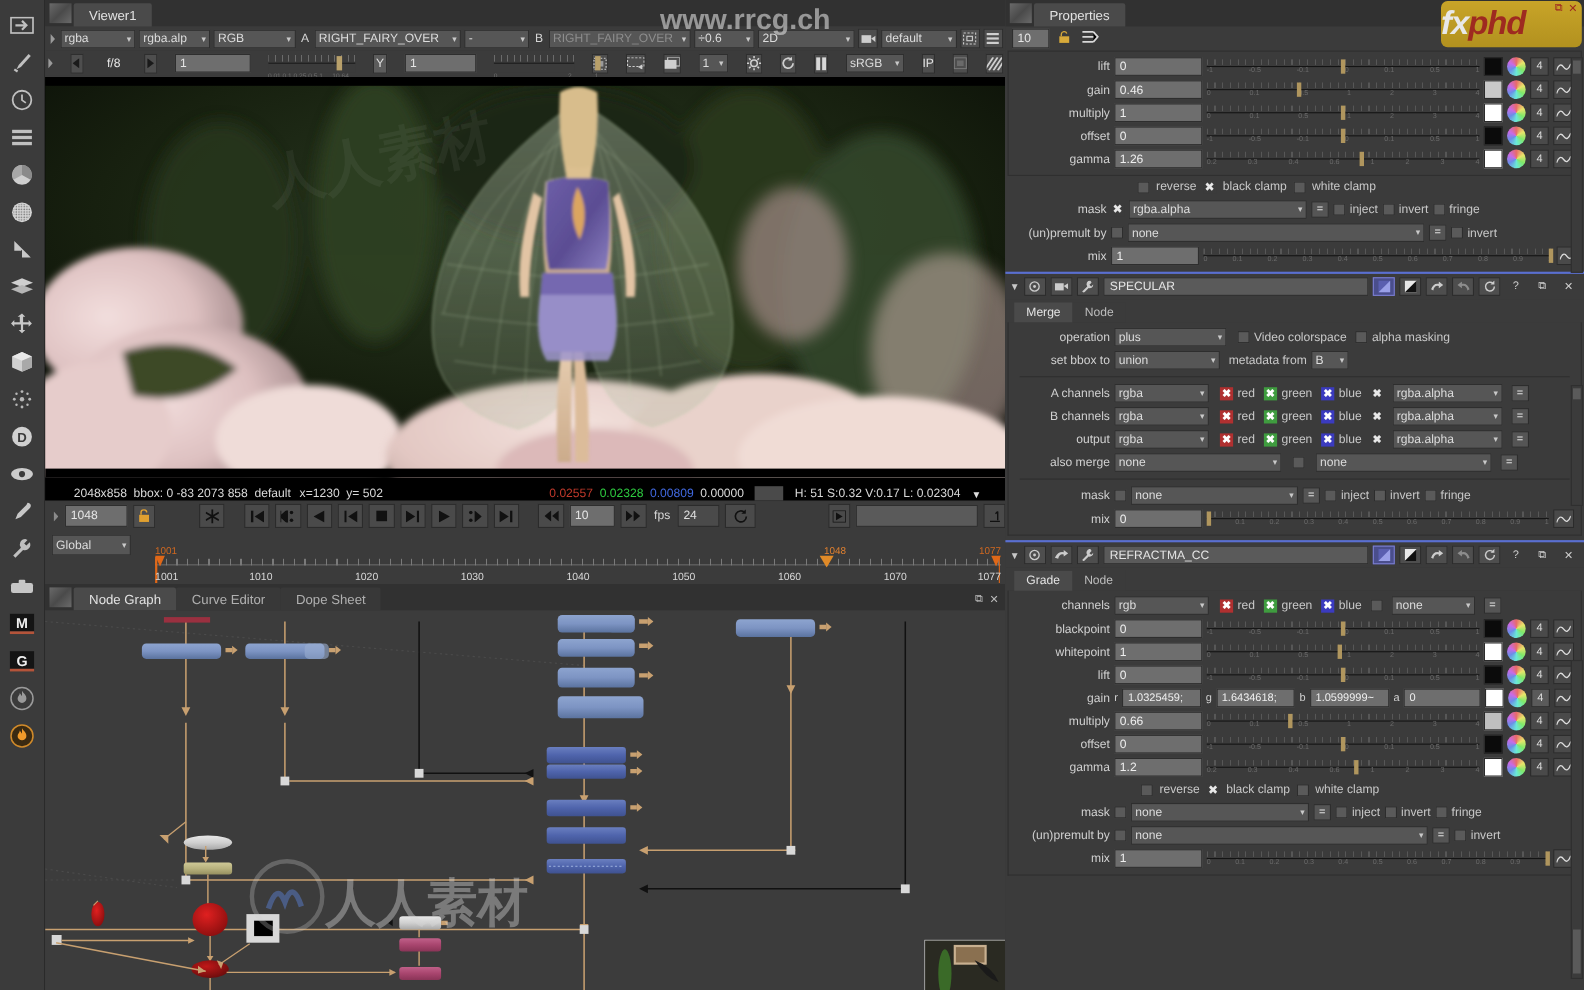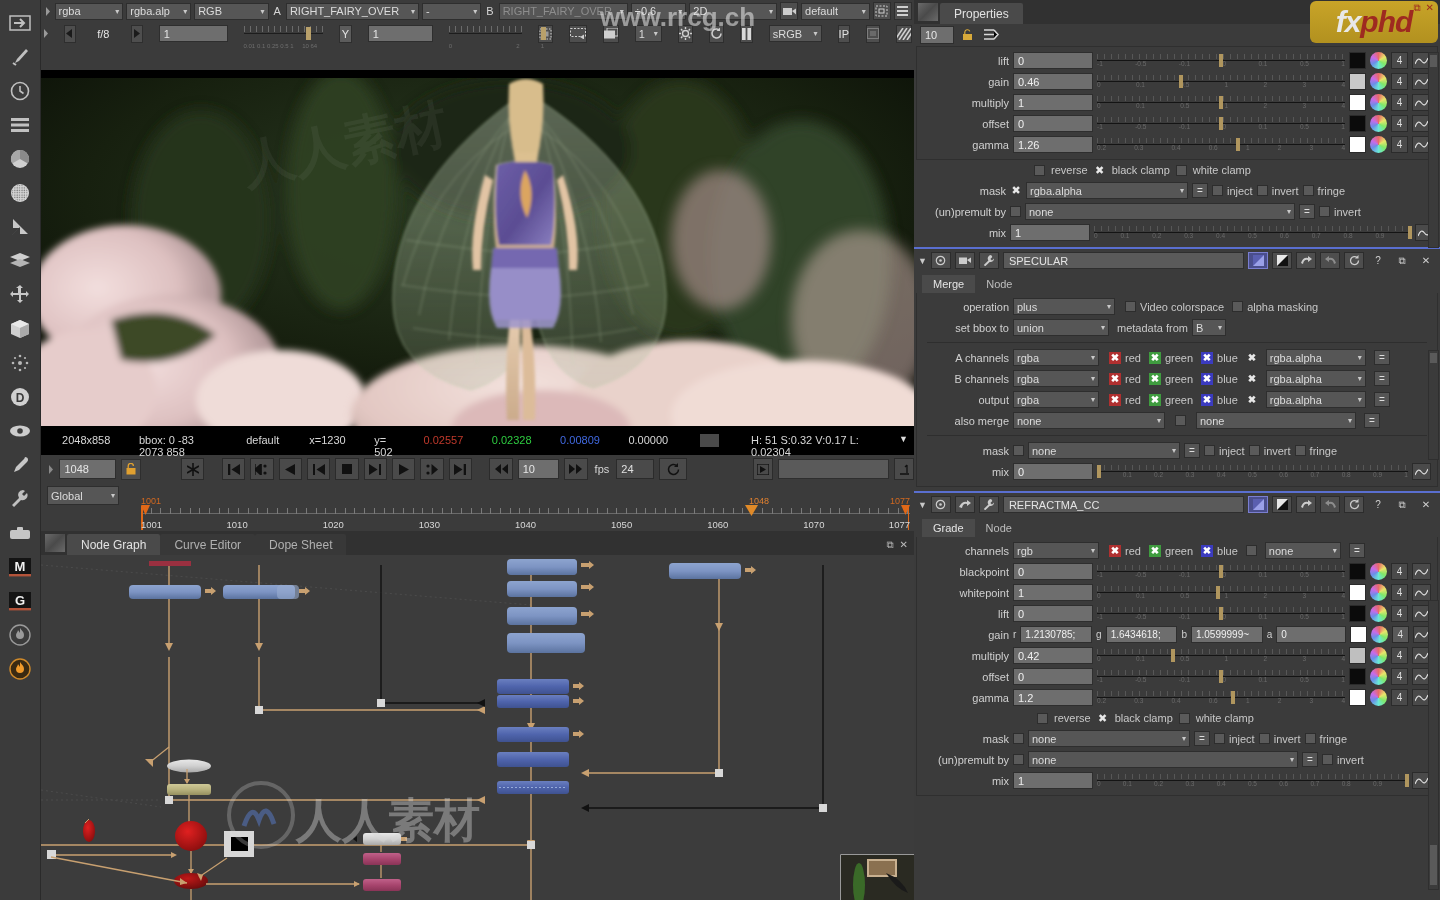--- a/index.html
+++ b/index.html
@@ -45,21 +45,21 @@
   .iconbtn.flat { background:transparent; border:none; }
   .slidertick { height:17px; background:#3b3b3b; position:relative; }
   .slidertick .handle { position:absolute; width:5px; height:13px; background:#b8a06a; top:2px; }
   .slidertick .ln { position:absolute; left:0; right:0; top:8px; height:1px; background:#1d1d1d;}
   .ticks { position:absolute; left:0; right:0; top:1px; height:6px;
            background-image:repeating-linear-gradient(to right,#6b6b6b 0 1px,transparent 1px 6px); }
   .ticknums { position:absolute; left:0; right:0; bottom:-1px; font-size:6px; color:#6e6e6e;}
 
   #viewerImg { position:absolute; left:0; top:70px; width:873px; height:364px; background:#000; overflow:hidden; }
   #statusbar { position:absolute; left:0; top:434px; width:873px; height:21px; background:#000;
-               display:flex; align-items:flex-start; padding:0 6px; font-size:11px; color:#d8d8d8; gap:12px;}
+               display:flex; align-items:flex-end; padding:0 22px; font-size:11px; color:#d8d8d8; gap:0px;}
 
   #playbar { position:absolute; left:0; top:456px; width:873px; height:75px; background:#3b3b3b; }
   .pbtn { width:25px; height:22px; background:#4a4a4a; border:1px solid #2b2b2b;
           display:flex; align-items:center; justify-content:center; color:#111; }
   .timeline { position:absolute; left:14px; right:4px; top:44px; height:30px; }
 
   
   #nodePane { position:absolute; left:41px; top:531px; width:873px; height:369px; background:#3b3b3b; }
   #nodeCanvas { position:absolute; left:0; top:24px; width:873px; height:345px;
                 background:#3c3c3c; overflow:hidden; }
@@ -246,20 +246,24 @@
     </div>
     <div class="tool">
       <svg width="24" height="24" viewBox="0 0 24 24">
           <circle cx="12" cy="12" r="10" fill="#3a2a12" stroke="#d08a2a" stroke-width="1.4"></circle>
           <path d="M12 5c2 3 4 4 4 7a4 4 0 0 1-8 0c0-2 2-3 2-5 .6 1 1.2 1.6 2 3z" fill="#f09a2a"></path>
         </svg>
     </div>
   </div>
 
   <div id="viewerPane">
+    <div class="tabbar">
+      <div class="tabgrip"></div>
+      <div class="tab">Viewer1</div>
+    </div>
 
     <div class="vtoolrow">
       <div class="iconbtn flat" style="width:9px">
         <svg width="5" height="9">
             <path d="M1 0 L5 4.5 L1 9Z" fill="#9a9a9a"></path>
           </svg>
         </div>
       <div class="sel" style="width:72px">
         <span>rgba</span>
           <span class="arr">▾</span>
@@ -945,21 +949,21 @@
   </div>
 
   <div id="propPane">
 
     <div class="tabbar">
       <div class="tabgrip"></div>
       <div class="tab">Properties</div>
       <div style="flex:1"></div>
       <div style="position:absolute;right:2px;top:1px;width:128px;height:42px;
                   background:linear-gradient(180deg,#c8a428 0%,#b2911f 100%);border-radius:6px;
-                  display:flex;align-items:center;justify-content:center">
+                  display:flex;align-items:center;justify-content:flex-start">
         <span style="font-size:30px;font-weight:bold;font-style:italic;letter-spacing:-1px">
           <span style="color:#e8e8e8">fx</span><span style="color:#9e2a20">phd</span>
         </span>
       </div>
       <div style="position:absolute;right:6px;top:2px;display:flex;gap:5px;color:#9e2a20;font-size:10px;z-index:5">
         <span>⧉</span>
         <span>✕</span>
       </div>
     </div>
 
@@ -1528,40 +1532,40 @@
         <svg width="13" height="10" viewBox="0 0 13 10">
                   <path d="M0 8 Q3 0 6.5 5 Q10 10 13 2" fill="none" stroke="#ddd" stroke-width="1.2"></path>
                 </svg>
               </span>
     </div>
           </div>
 
         <div class="prow">
           <span class="plabel">gain</span>
           <span style="font-size:10px;color:#d0d0d0">r</span>
-          <span class="pval" style="width:74px;font-size:10px">1.2130785;</span>
+          <span class="pval" style="width:74px;font-size:10px">1.0325459;</span>
           <span style="font-size:10px;color:#d0d0d0">g</span>
           <span class="pval" style="width:74px;font-size:10px">1.6434618;</span>
           <span style="font-size:10px;color:#d0d0d0">b</span>
           <span class="pval" style="width:74px;font-size:10px">1.0599999~</span>
           <span style="font-size:10px;color:#d0d0d0">a</span>
           <span class="pval" style="width:72px;font-size:10px;position:relative">0</span>
           <span class="swatch" style="background:#ffffff"></span>
           <span class="wheel"></span>
           <span class="four" style="background:#5a5a5a">4</span>
           <span class="curvebtn">
             <svg width="13" height="10" viewBox="0 0 13 10">
                 <path d="M0 8 Q3 0 6.5 5 Q10 10 13 2" fill="none" stroke="#ddd" stroke-width="1.2"></path>
               </svg>
             </span>
         </div>
         <div id="refractRows2">
     <div class="prow">
       <span class="plabel">multiply</span>
-      <span class="pval">0.42</span>
+      <span class="pval">0.66</span>
       <div class="pslider">
                 <div class="tk"></div>
                 <div class="ln"></div>
                 <div class="nums">
                   <span>0</span>
                   <span>0.1</span>
                   <span>0.5</span>
                   <span>1</span>
                   <span>2</span>
                   <span>3</span>

